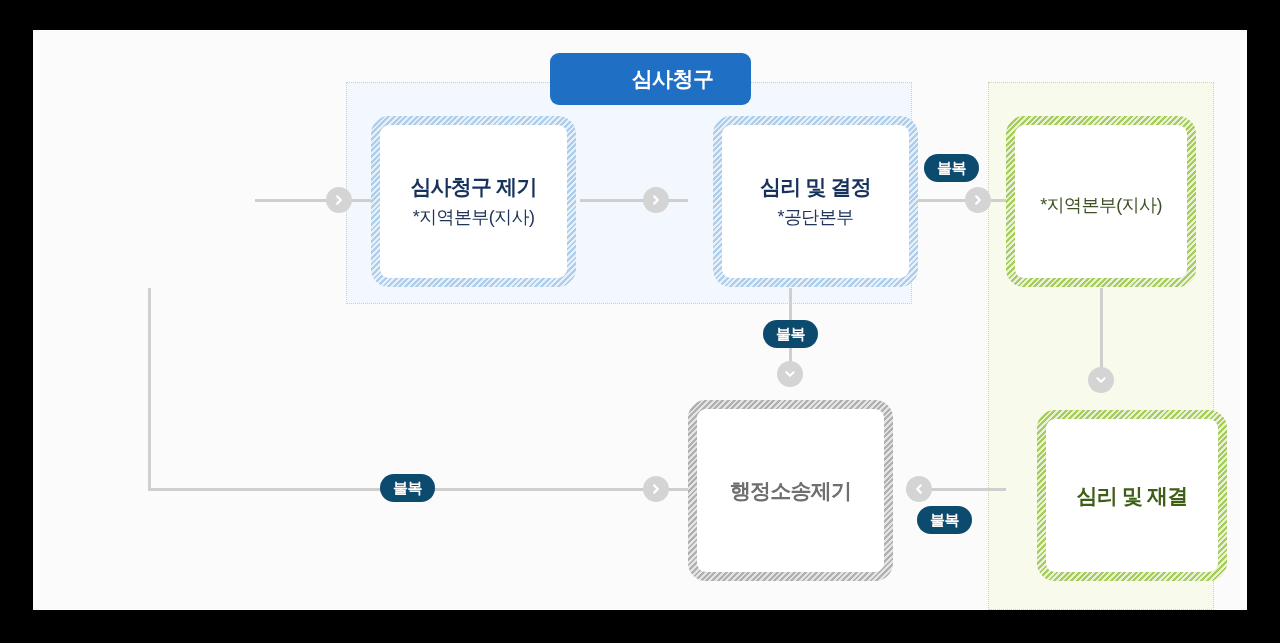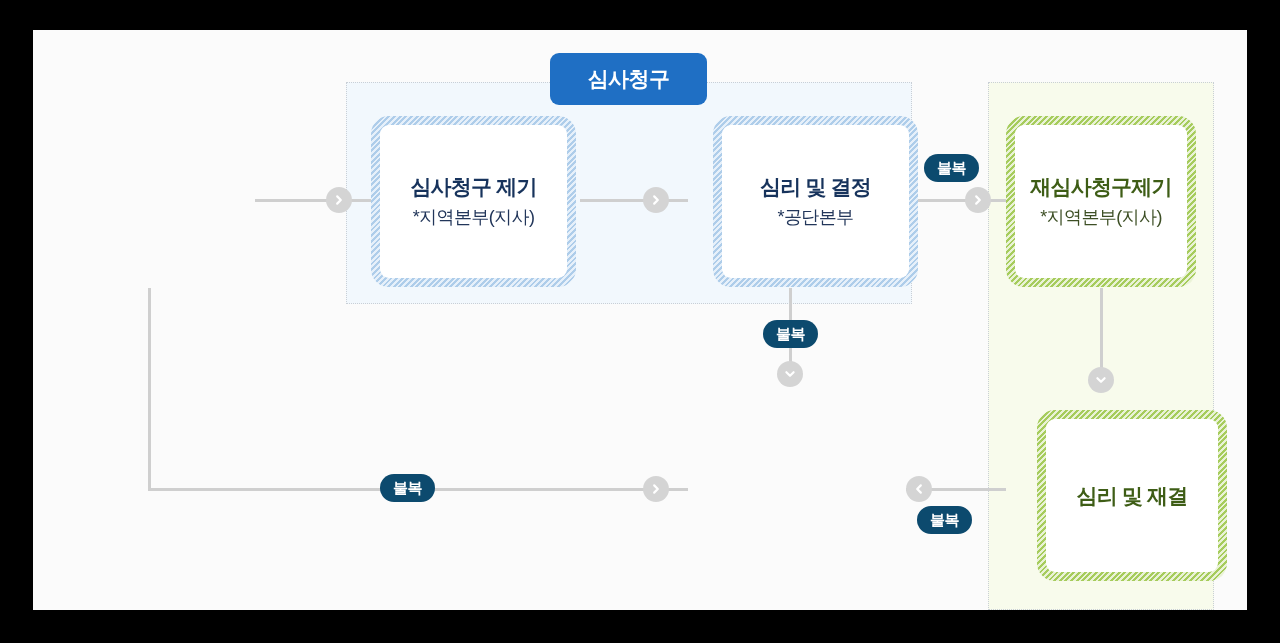--- a/index.html
+++ b/index.html
@@ -46,20 +46,21 @@
     position: absolute;
     display: flex;
     align-items: center;
     justify-content: center;
     border-radius: 9px;
     color: #ffffff;
     font-size: 21px;
     font-weight: bold;
     letter-spacing: -0.6px;
     white-space: nowrap;
+    padding-left: 44px;
   }
   #pill-simsa {
     left: 517px; top: 23px;
     width: 157px; height: 52px;
     background: #1f6fc4;
   }
   #pill-jaesimsa {
     left: 993px; top: 23px;
     width: 157px; height: 52px;
     background: #1d6b10;
@@ -232,28 +233,30 @@
     <span class="node-title">심사청구 제기</span>
     <span class="node-sub">*지역본부(지사)</span>
   </div>
 
   <div class="node blue" id="node-simsa-dec">
     <span class="node-title">심리 및 결정</span>
     <span class="node-sub">*공단본부</span>
   </div>
 
   <div class="node green" id="node-rejudge">
-    <span class="node-title">재심사청구제기</span>
     <span class="node-sub">*지역본부(지사)</span>
   </div>
 
   <div class="node green" id="node-rejudge-rul">
     <span class="node-title">심리 및 재결</span>
   </div>
 
+  <div class="node gray" id="node-lawsuit">
+    <span class="node-title">행정소송제기</span>
+  </div>
 
   <div class="arrow-circle" style="left:293px; top:157px;">
     <svg width="12" height="12" viewBox="0 0 12 12" aria-hidden="true">
       <path d="M4.2 2.4 L7.8 6 L4.2 9.6" fill="none" stroke="#ffffff" stroke-width="2.2" stroke-linecap="round" stroke-linejoin="round"></path>
     </svg>
   </div>
 
   <div class="arrow-circle" style="left:610px; top:157px;">
     <svg width="12" height="12" viewBox="0 0 12 12" aria-hidden="true">
       <path d="M4.2 2.4 L7.8 6 L4.2 9.6" fill="none" stroke="#ffffff" stroke-width="2.2" stroke-linecap="round" stroke-linejoin="round"></path>

